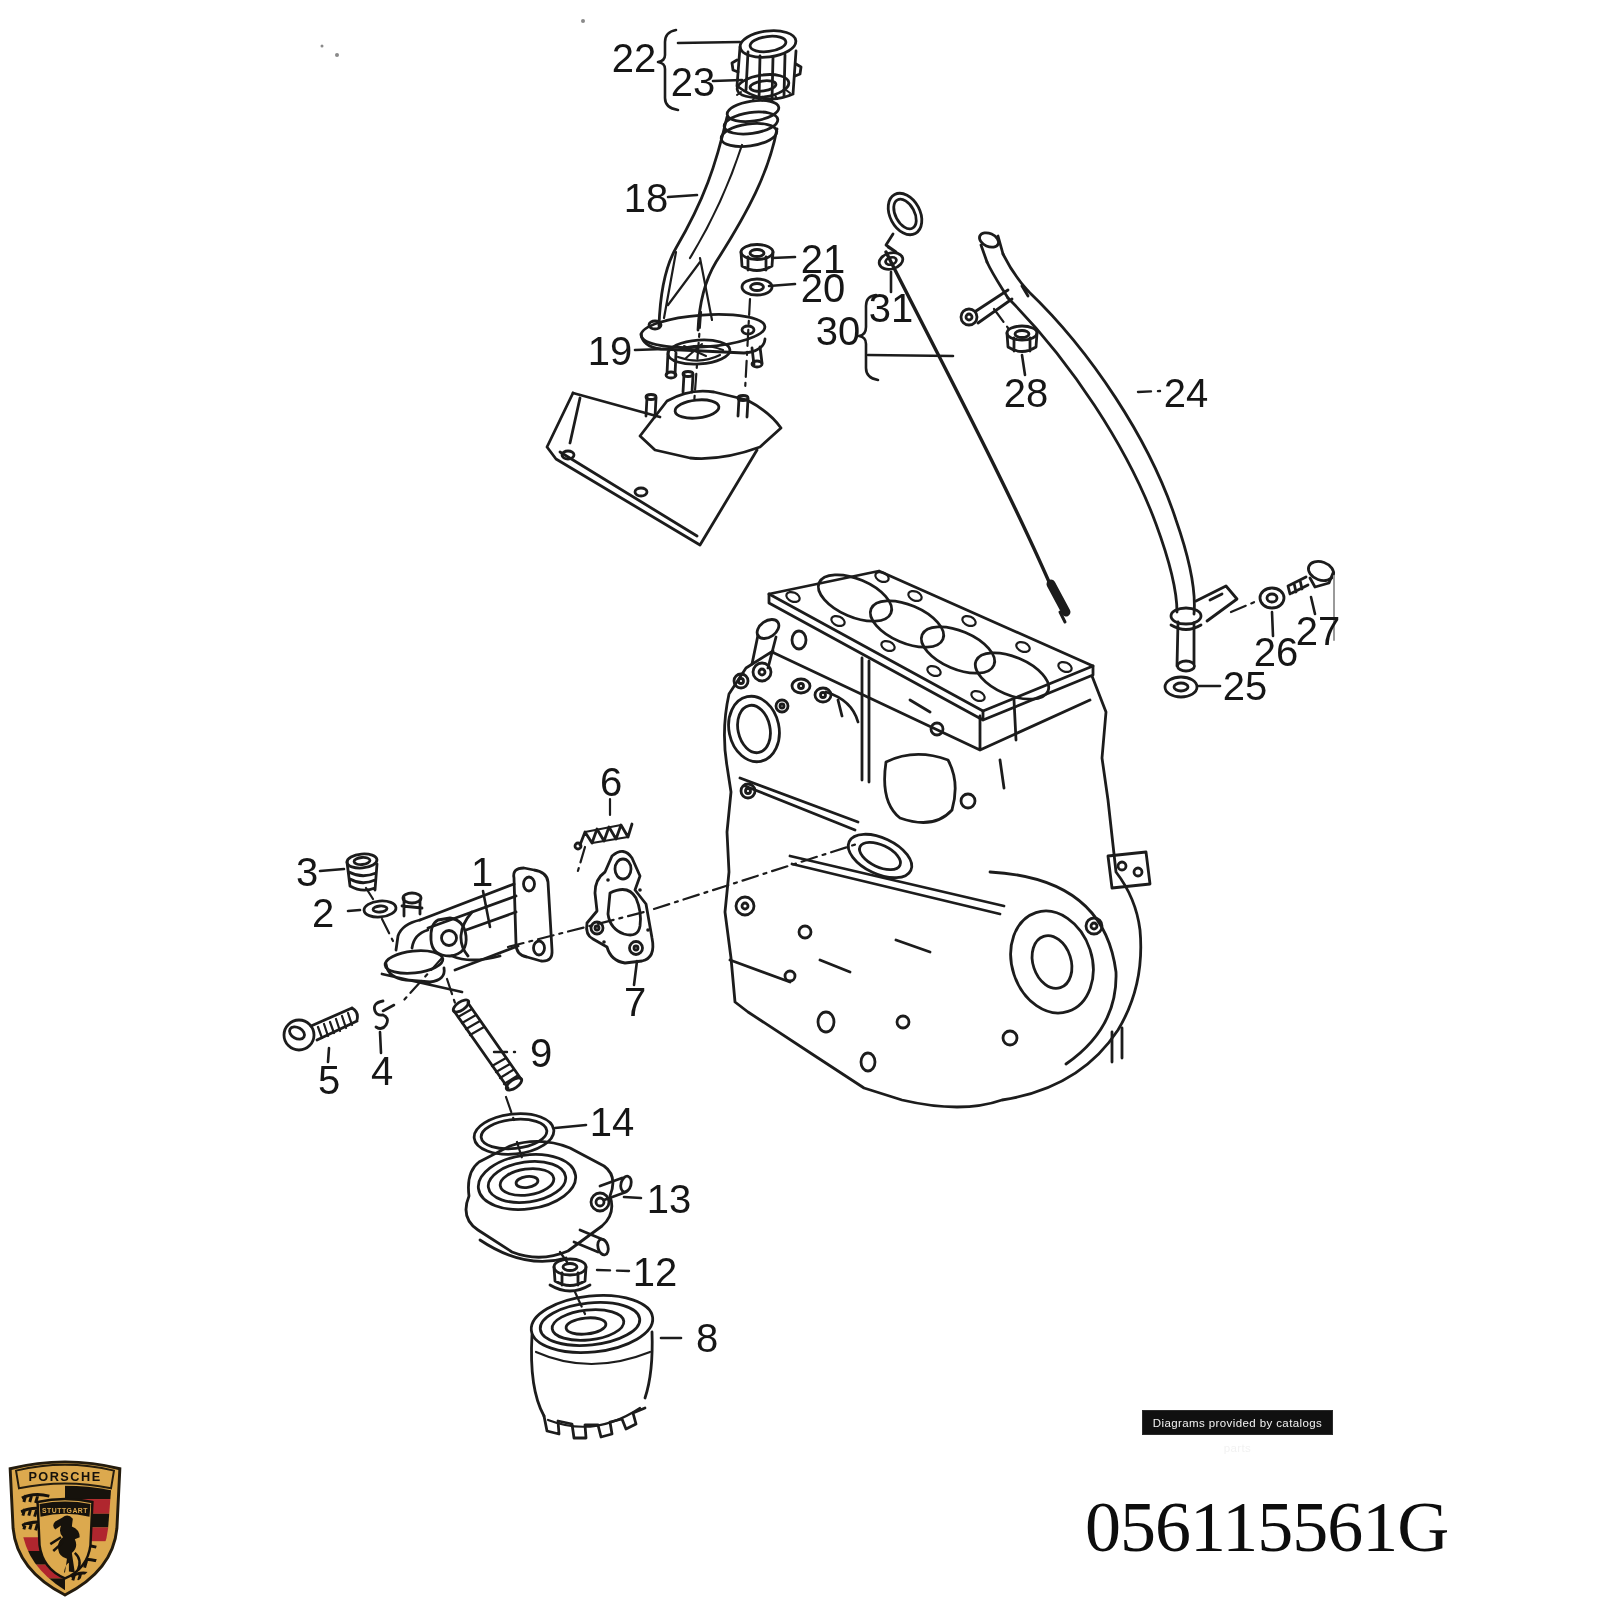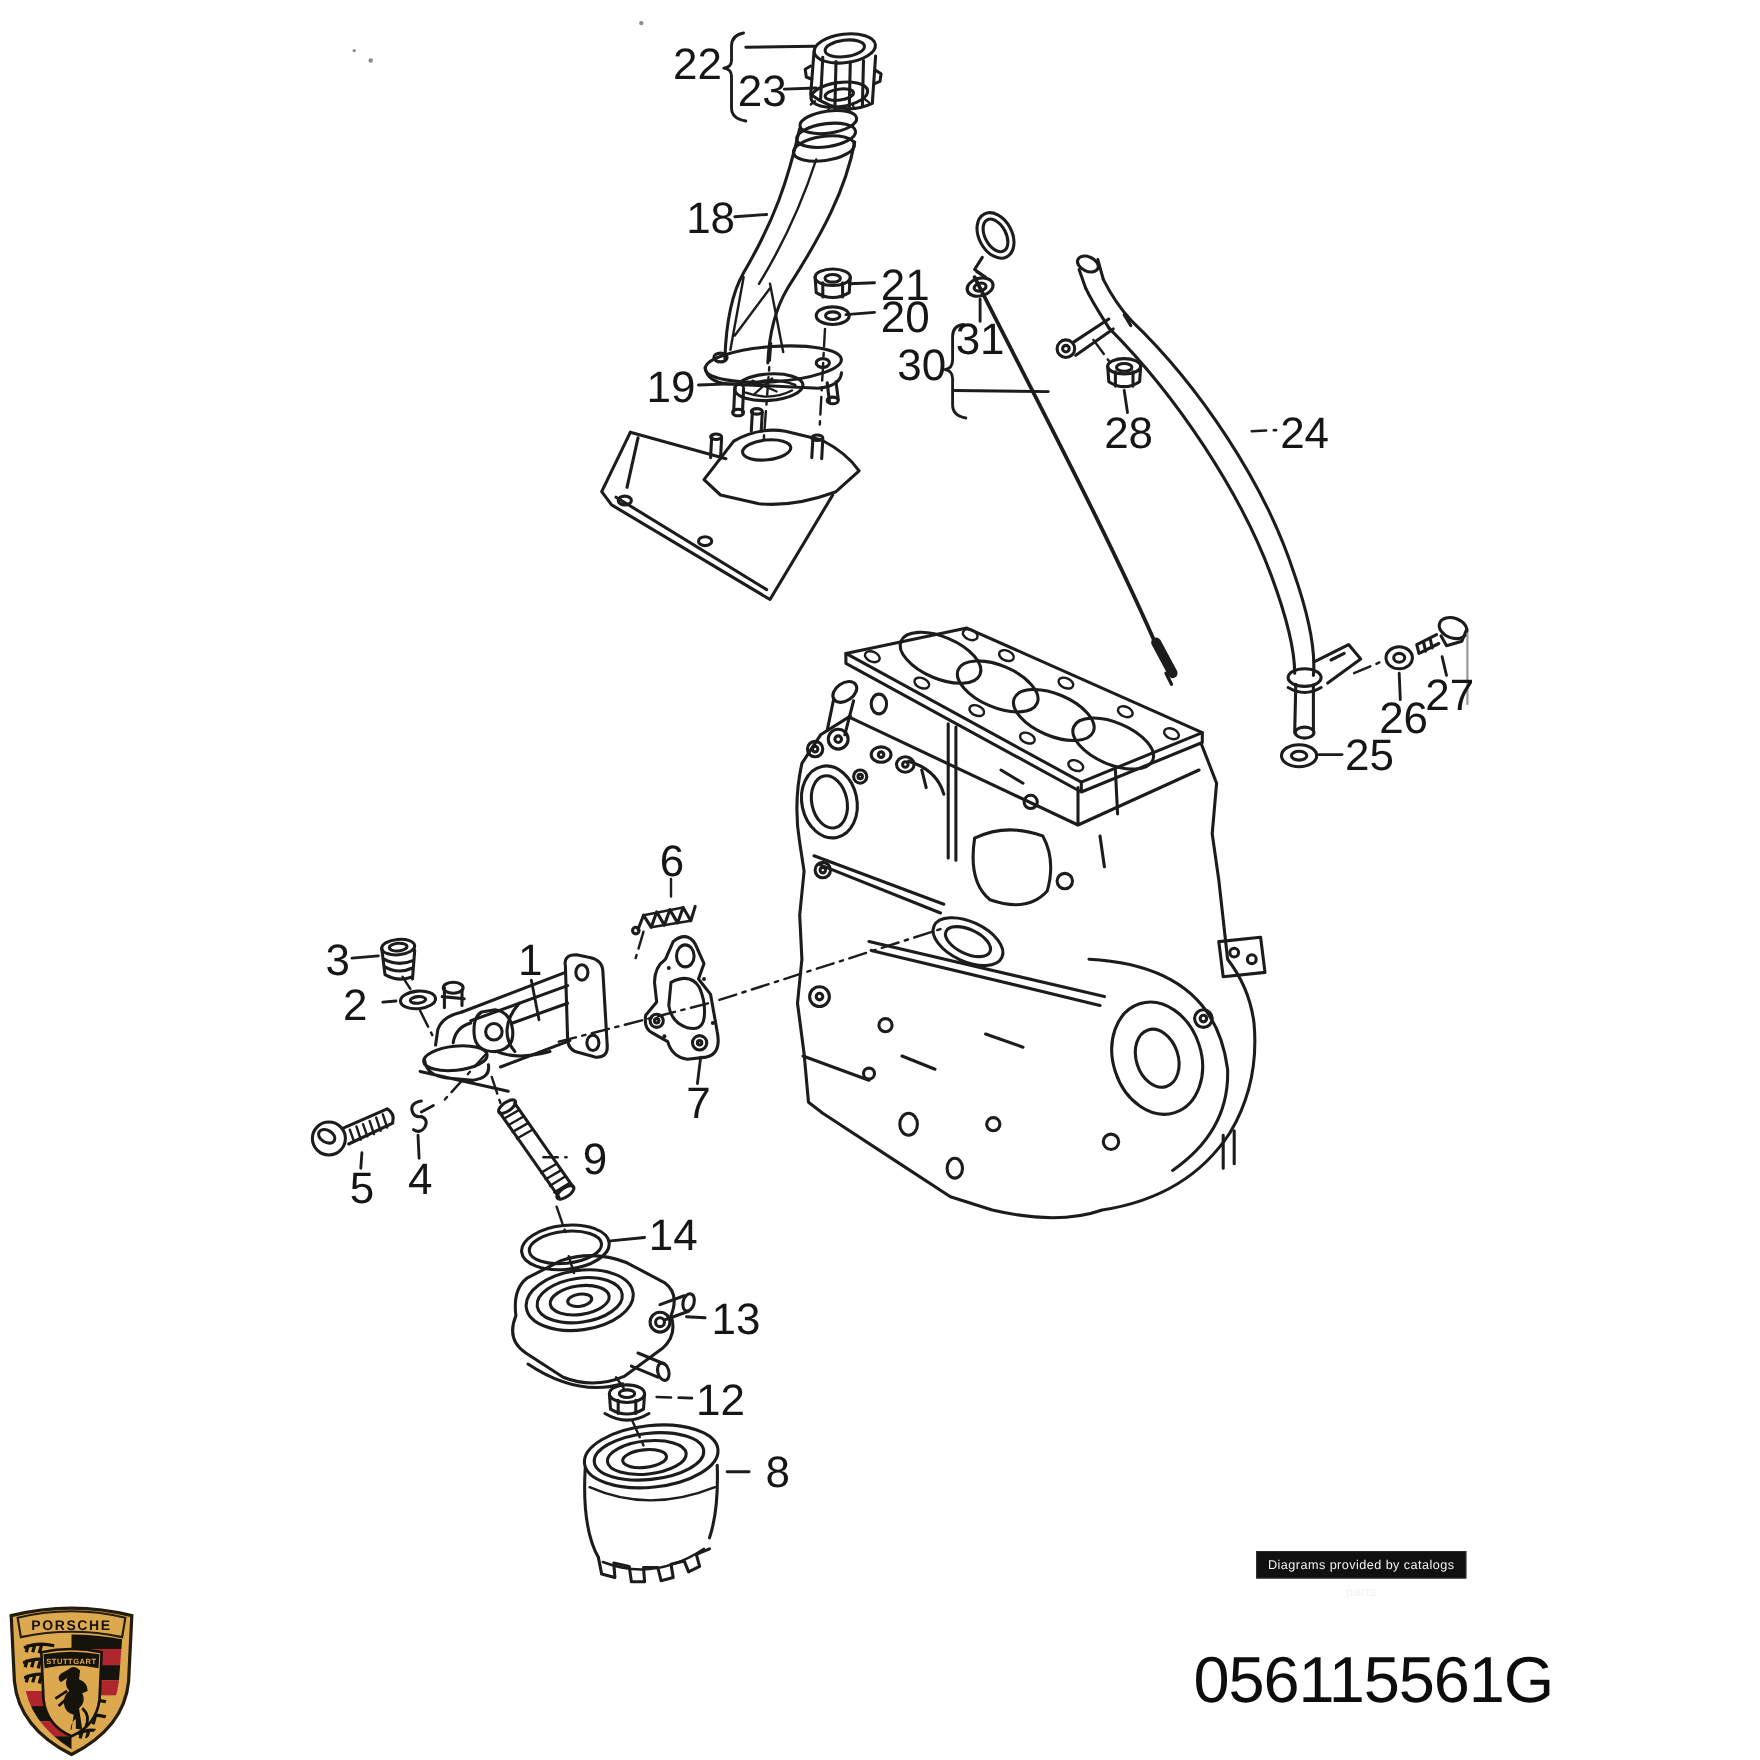--- a/index.html
+++ b/index.html
@@ -5,21 +5,21 @@
   html,body{margin:0;padding:0;background:#e8e8e8;}
   .page{position:relative;width:1600px;height:1600px;background:#ffffff;overflow:hidden;
         font-family:"Liberation Sans",sans-serif;}
   svg text{font-family:"Liberation Sans",sans-serif;}
   .diagram-svg{position:absolute;left:0;top:0;}
   .callout{font-size:40px;fill:#161616;text-anchor:middle;}
   .watermark-badge{position:absolute;left:1142px;top:1410px;width:191px;height:25px;
         background:#101010;color:#f2f2f2;font-size:11.5px;line-height:25px;text-align:center;
         letter-spacing:.4px;border:1px solid #2b2b2b;box-sizing:border-box;}
   .part-number{position:absolute;left:1085px;top:1481px;width:500px;height:92px;
-        font-size:59px;line-height:92px;color:#0d0d0d;letter-spacing:-1px;white-space:nowrap;}
+        font-size:72px;line-height:92px;color:#0d0d0d;letter-spacing:-1px;white-space:nowrap;font-family:Liberation Serif, serif;}
   .crest{position:absolute;left:6px;top:1455px;}
 </style>
 </head>
 <body>
 
 <div class="page">
 
 <svg class="diagram-svg" width="1600" height="1600" viewBox="0 0 1600 1600">
 
   <g stroke="#1c1c1c" fill="none" stroke-width="2.8" stroke-linecap="round" stroke-linejoin="round">

